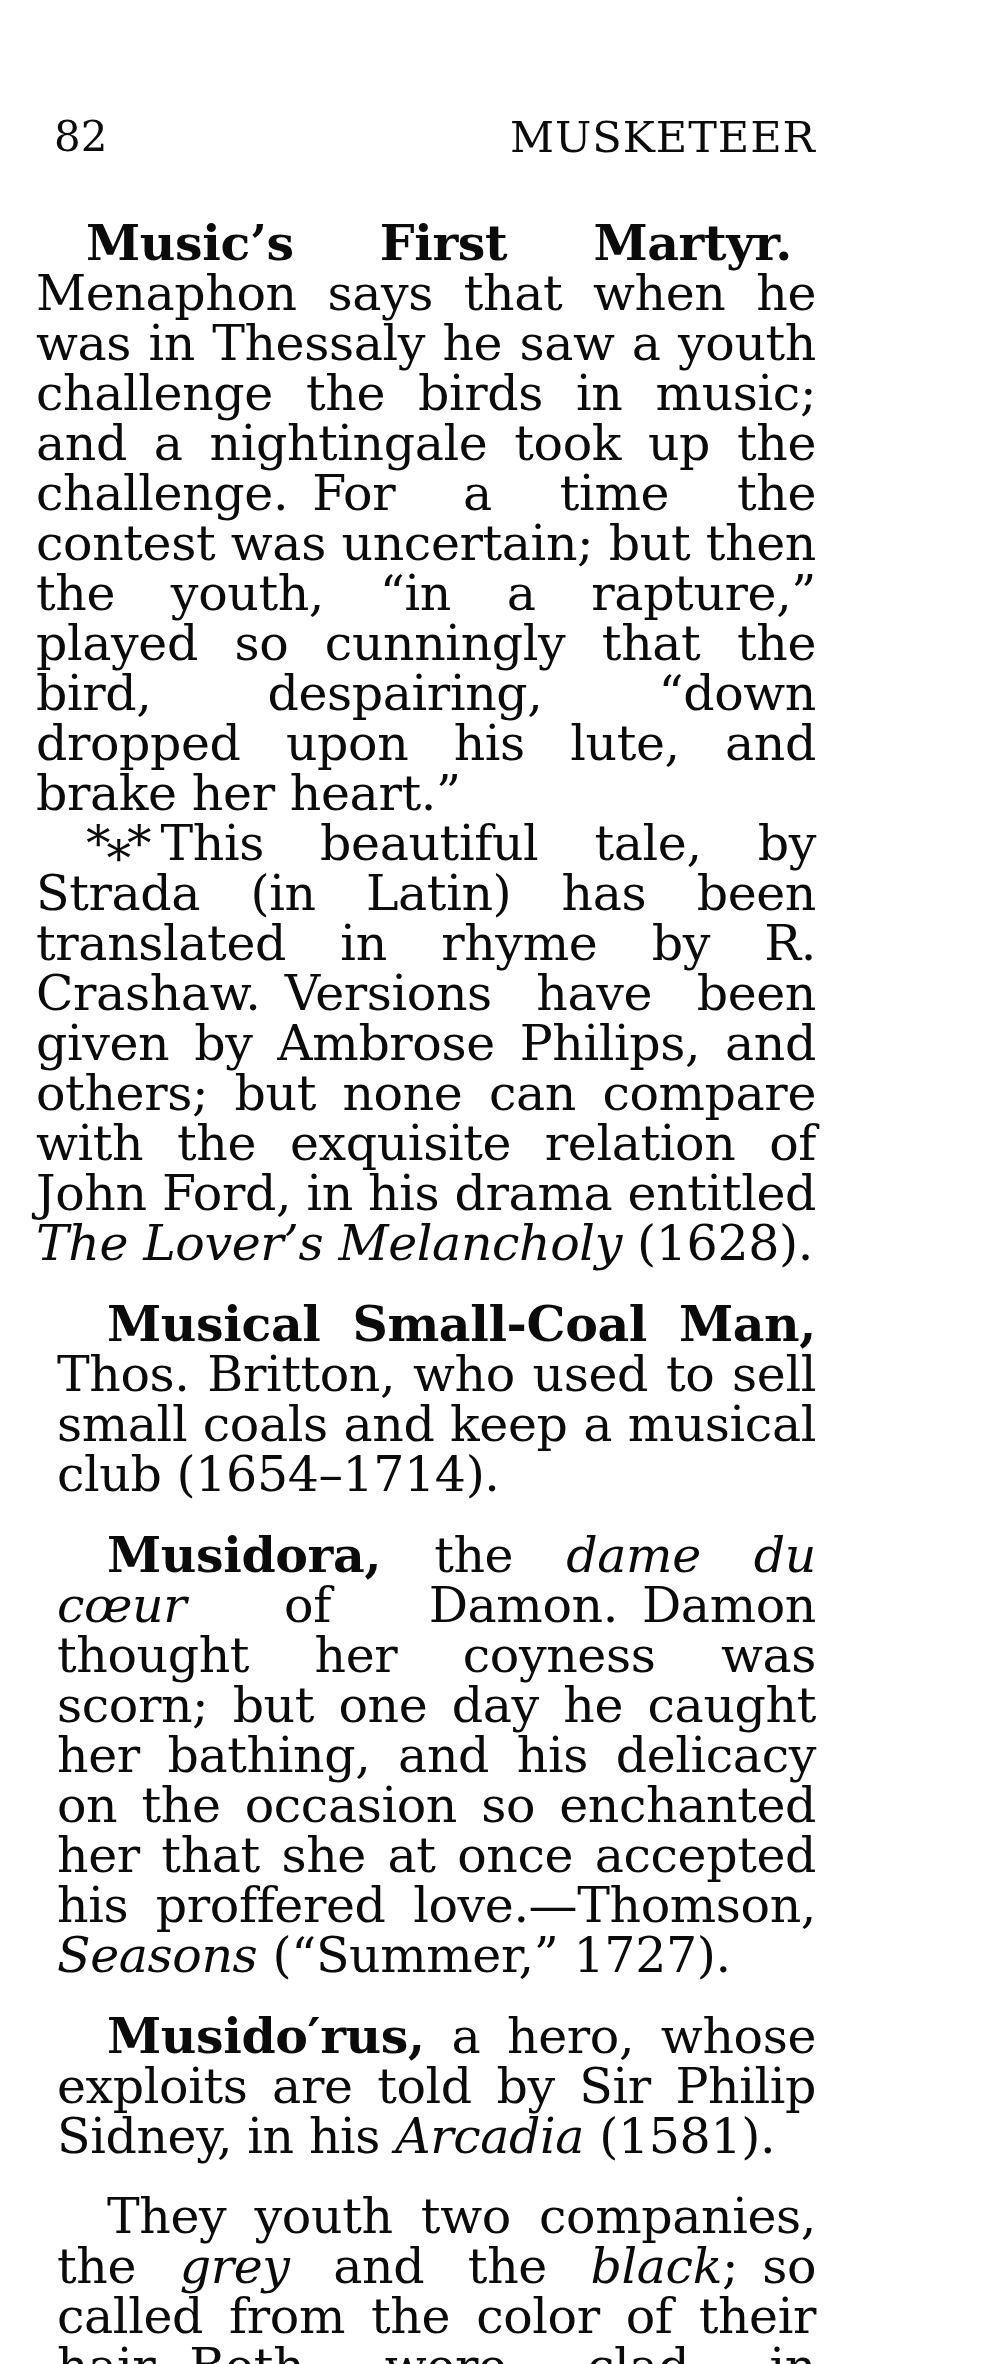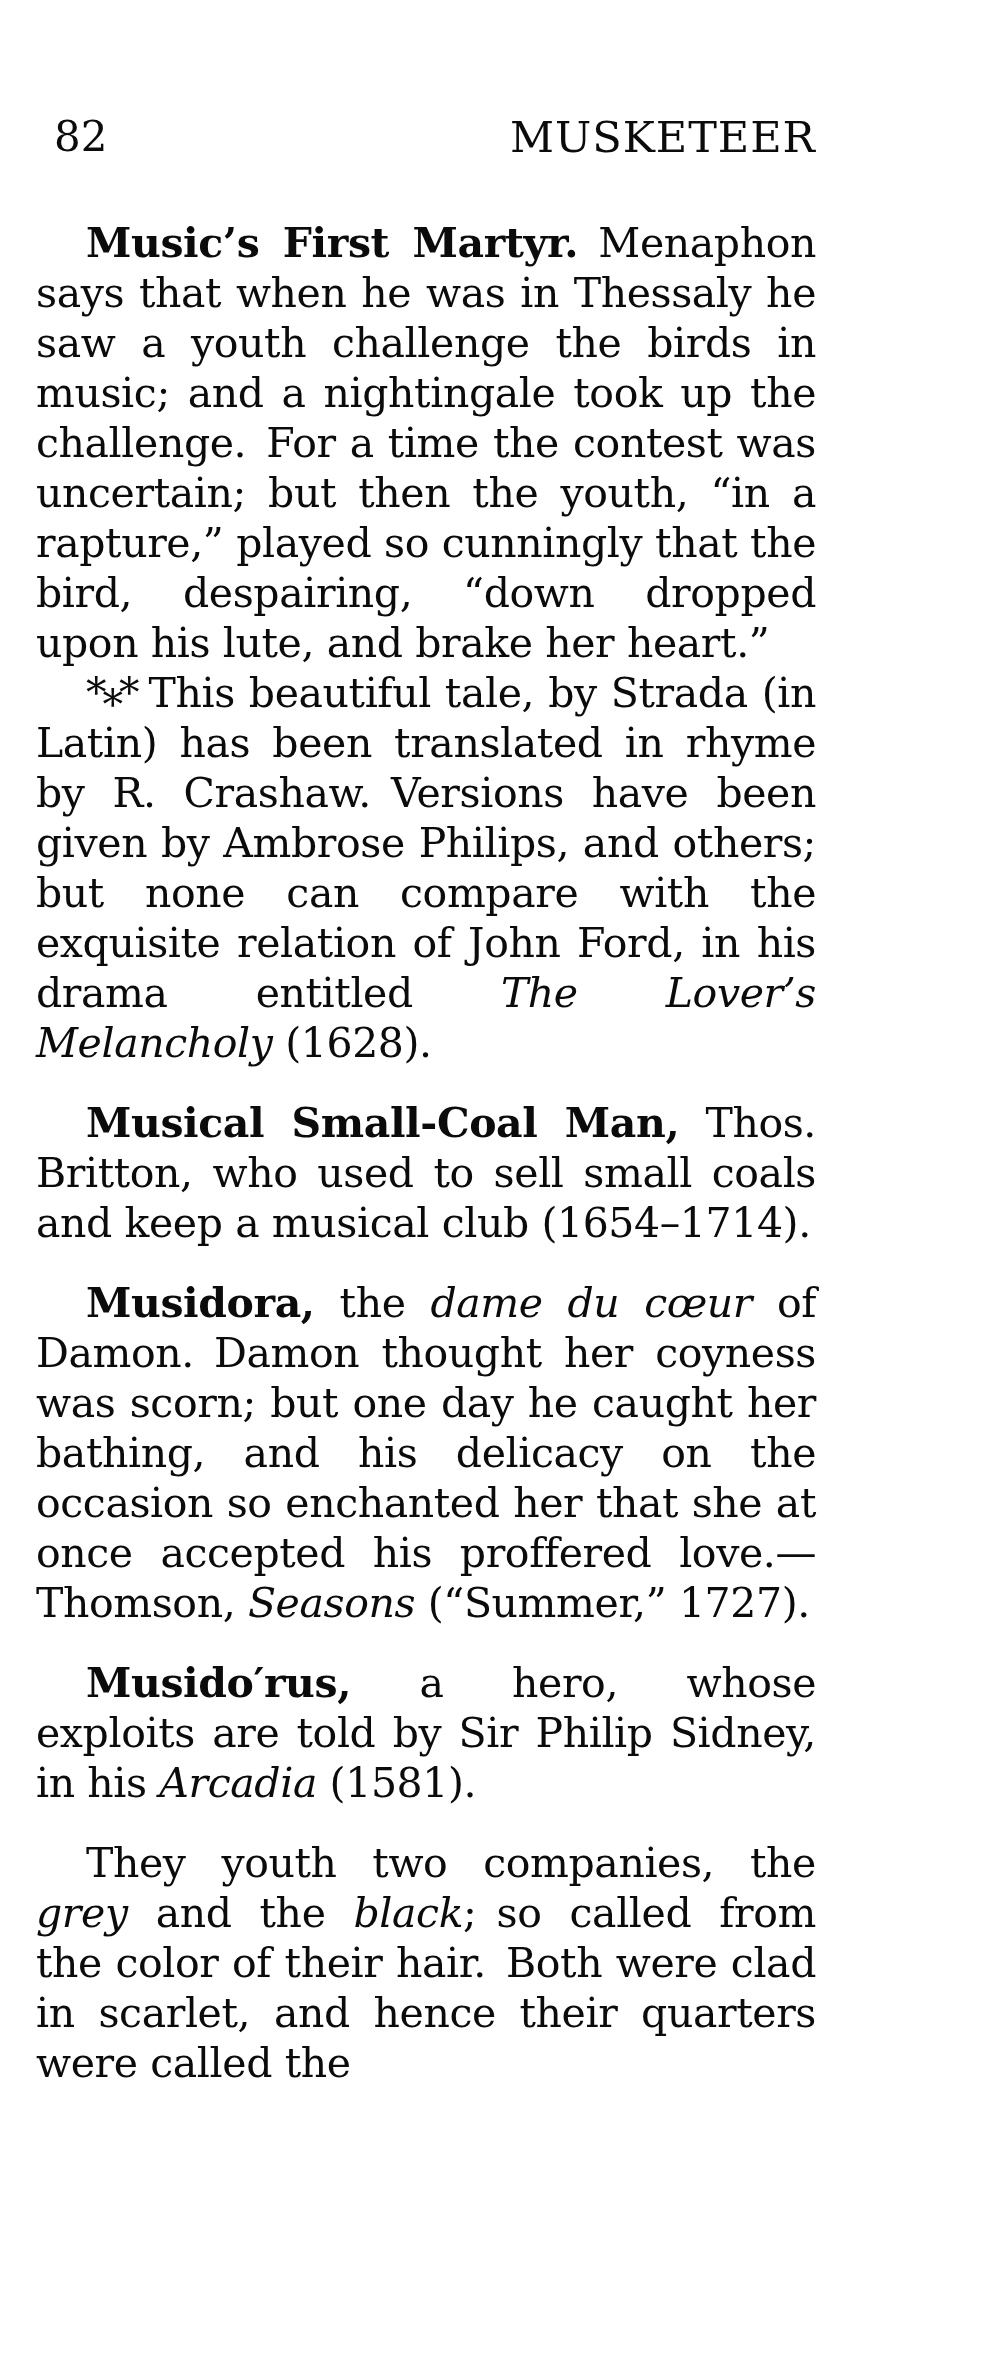--- a/index.html
+++ b/index.html
@@ -34,24 +34,24 @@
   .running-head {
     display: block;
     text-align: right;
     font-size: 43px;
     line-height: 50px;
     letter-spacing: 1px;
     padding-left: 46px; 
   }
   .entries { display: block; }
   .entry { display: block; }
-  .entry + .entry { margin-top: 30px; }
+  .entry + .entry { margin-top: 30px; margin-left: 21px; }
   .para {
     margin: 0;
-    font-size: 41px;
+    font-size: 49px;
     line-height: 50px;
     text-align: justify;
     text-indent: 50px;
     letter-spacing: -0.4px;
   }
   .seg.bold   { font-weight: 700; }
   .seg.italic { font-style: italic; }
   .asterism {
     white-space: nowrap;
     letter-spacing: -1px;

